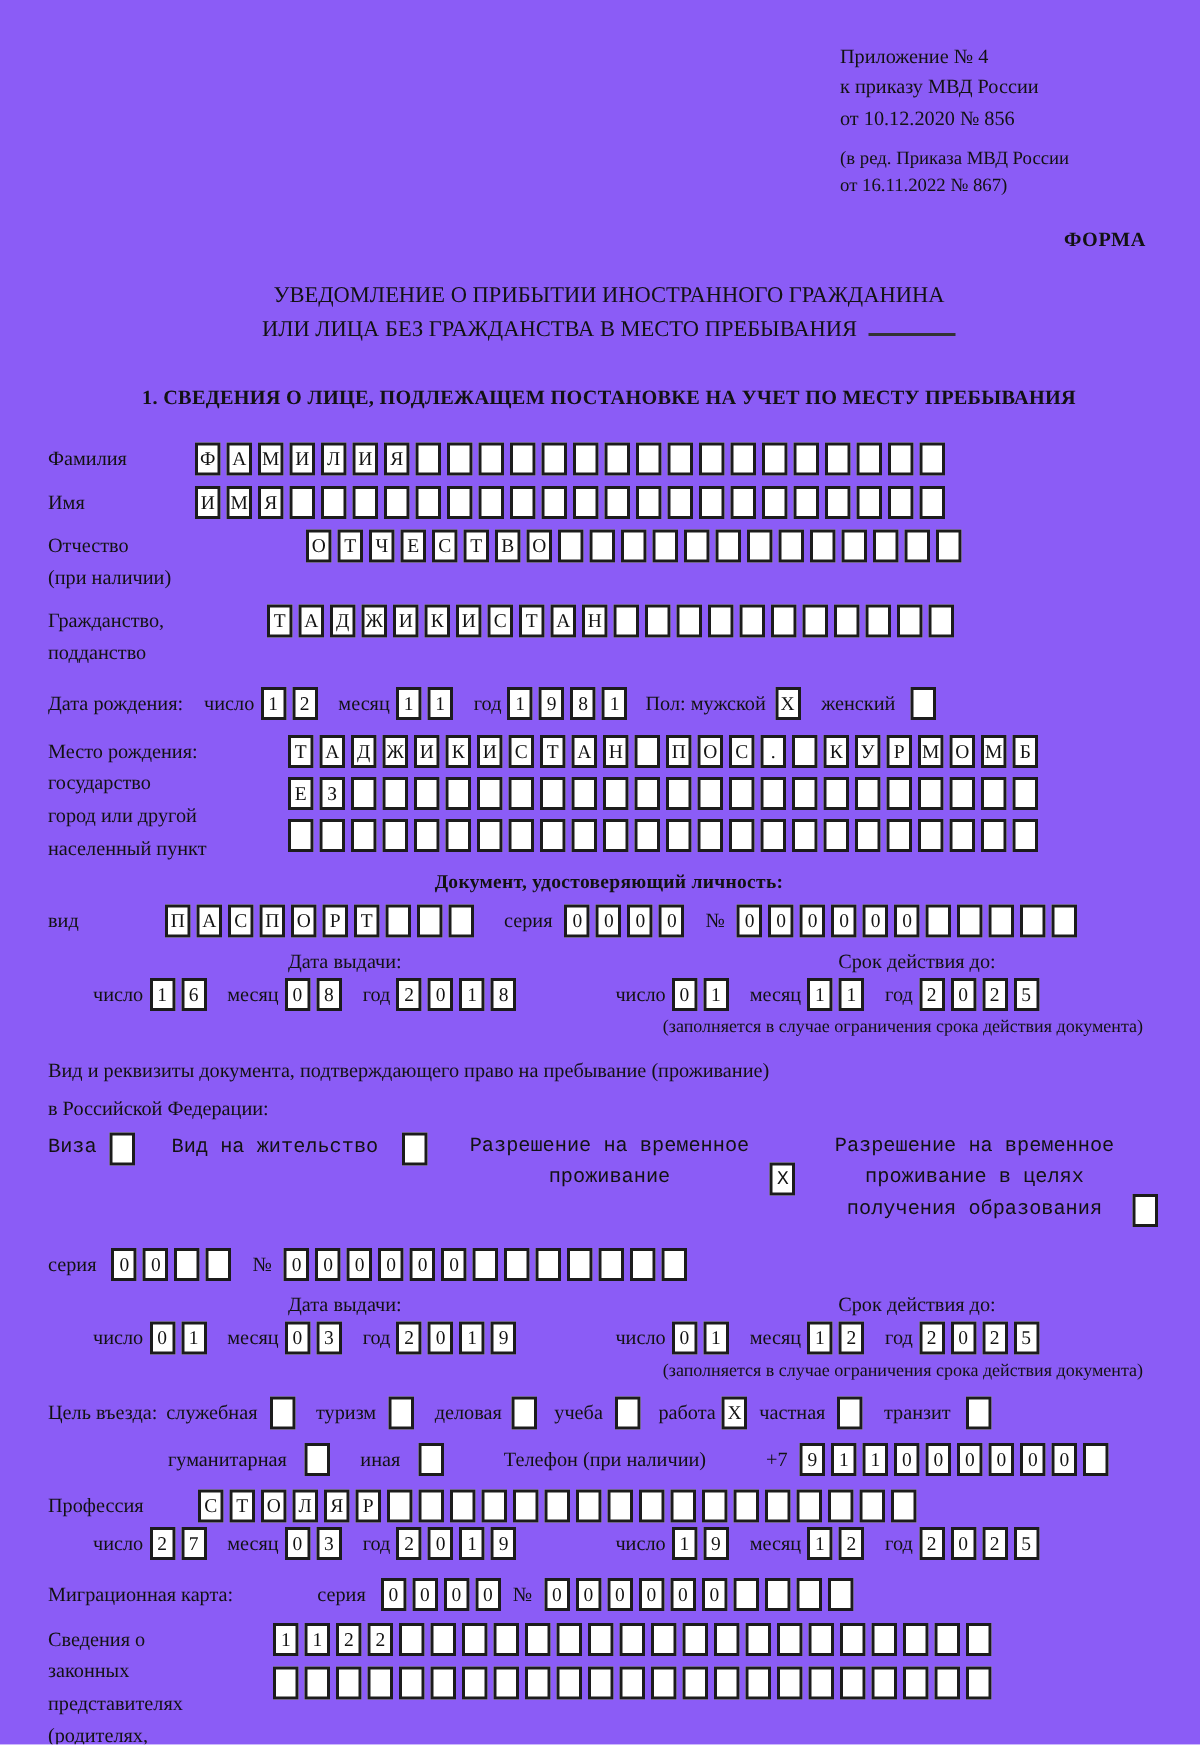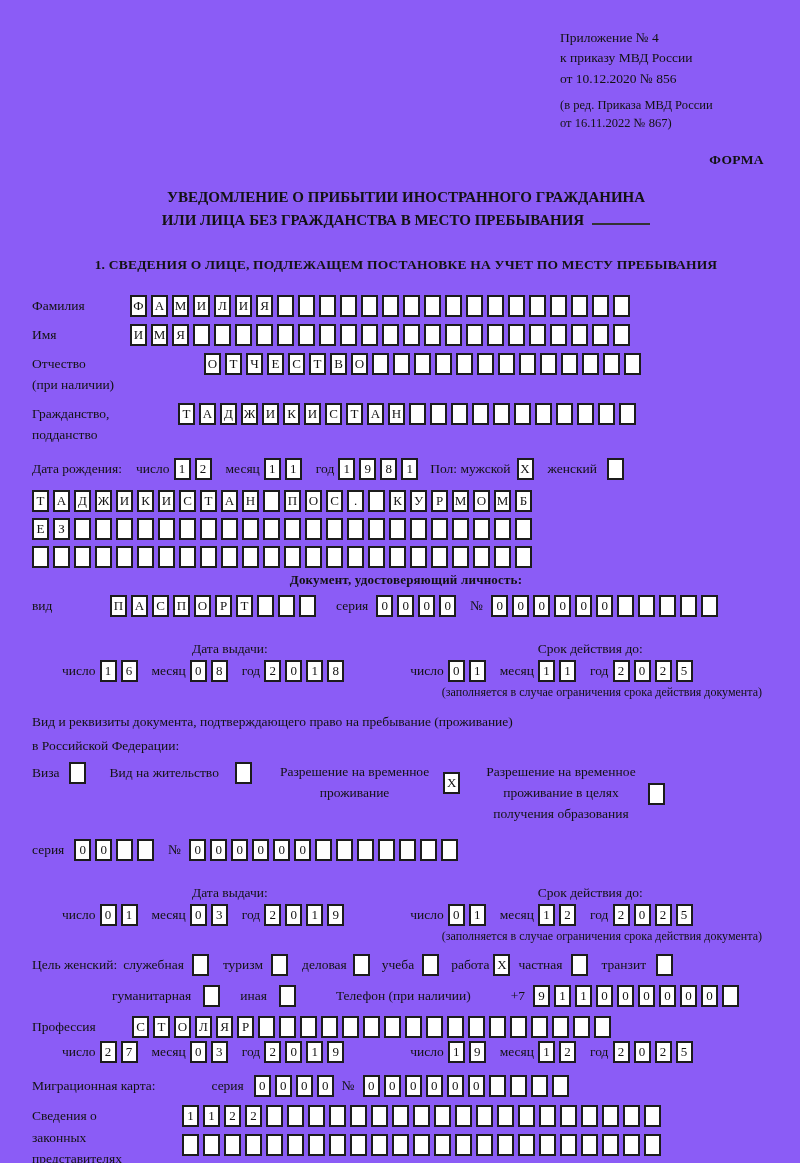--- a/index.html
+++ b/index.html
@@ -8,44 +8,44 @@
     width:800px; height:1163px;
     font-family:"Liberation Serif", serif;
     color:#121212; font-size:13.5px;
   }
   .page { position:relative; width:800px; height:1163px; padding:28px 20px 0 32px; overflow:hidden; background:#8b5cf6; }
 
   .hdr { margin-left:528px; line-height:1.5; }
   .hdr-small { margin-top:7px; font-size:12.5px; line-height:1.45; }
   .forma { text-align:right; padding-right:16px; font-weight:bold; margin-top:20px; letter-spacing:.4px; }
 
-  .title { text-align:center; font-weight:bold; font-size:15px; line-height:1.55; margin-top:18px; }
+  .title { text-align:center; font-weight:normal; font-size:15px; line-height:1.55; margin-top:18px; }
   .blankline { display:inline-block; width:58px; border-bottom:2px solid #333; height:13px; margin-left:8px; }
 
   .sec { text-align:center; font-weight:bold; font-size:13.5px; margin-top:24px; letter-spacing:.2px; }
 
   .row { display:flex; align-items:flex-start; margin-top:7px; }
   .lbl { white-space:pre-line; line-height:1.6; flex:none; }
 
   .cells { display:inline-flex; flex-wrap:nowrap; }
   .cell {
     width:17px; height:22px; flex:none;
     border:2px solid #1c1c1c; margin-right:4px; background:#fff;
     display:inline-flex; align-items:center; justify-content:center;
     font-size:13px;
   }
 
   .dg { display:inline-flex; align-items:center; }
   .dg .t { margin-right:4px; }
   .dg + .dg { margin-left:10px; }
 
-  .twocol { display:flex; margin-top:24px; }
+  .twocol { display:flex; margin-top:8px;gap:21px; }
   .note { font-size:12px; text-align:right; padding-right:18px; margin-top:3px; }
 
-  .opt { display:flex; align-items:center; }
+  .opt { display:flex; align-items:flex-end;font-family:Liberation Mono, monospace; }
   .opt .opt-lbl { white-space:pre-line; text-align:center; line-height:1.55; margin-right:9px; }
 </style>
 </head>
 <body>
 
 <div class="page">
 
   <div class="hdr">
     <div>Приложение № 4</div>
     <div>к приказу МВД России</div>
@@ -208,20 +208,24 @@
           <span class="cell filled">1</span>
         </span>
       </span>
     <span style="margin-left:8px">Пол: мужской</span>
     <span class="cell" style="margin-left:6px">X</span>
     <span style="margin-left:10px">женский</span>
     <span class="cell" style="margin-left:10px"></span>
   </div>
 
   <div class="row" style="margin-top:10px">
+    <span class="lbl" style="width:160px">Место рождения:
+государство
+город или другой
+населенный пункт</span>
     <span>
       <span class="cells" style="display:flex">
           <span class="cell filled">Т</span>
           <span class="cell filled">А</span>
           <span class="cell filled">Д</span>
           <span class="cell filled">Ж</span>
           <span class="cell filled">И</span>
           <span class="cell filled">К</span>
           <span class="cell filled">И</span>
           <span class="cell filled">С</span>
@@ -491,21 +495,21 @@
           <span class="cell filled">2</span>
           <span class="cell filled">0</span>
           <span class="cell filled">2</span>
           <span class="cell filled">5</span>
         </span>
       </span>
   </div>
   <div class="note">(заполняется в случае ограничения срока действия документа)</div>
 
   <div class="row" style="margin-top:10px; align-items:center">
-    <span>Цель женский:</span>
+    <span>Цель въезда:</span>
     <span style="margin-left:6px">служебная</span>
     <span class="cell" style="margin-left:8px"></span>
     <span style="margin-left:10px">туризм</span>
     <span class="cell" style="margin-left:8px"></span>
     <span style="margin-left:10px">деловая</span>
     <span class="cell" style="margin-left:6px"></span>
     <span style="margin-left:8px">учеба</span>
     <span class="cell" style="margin-left:8px"></span>
     <span style="margin-left:8px">работа</span>
     <span class="cell" style="margin-left:4px">X</span>

